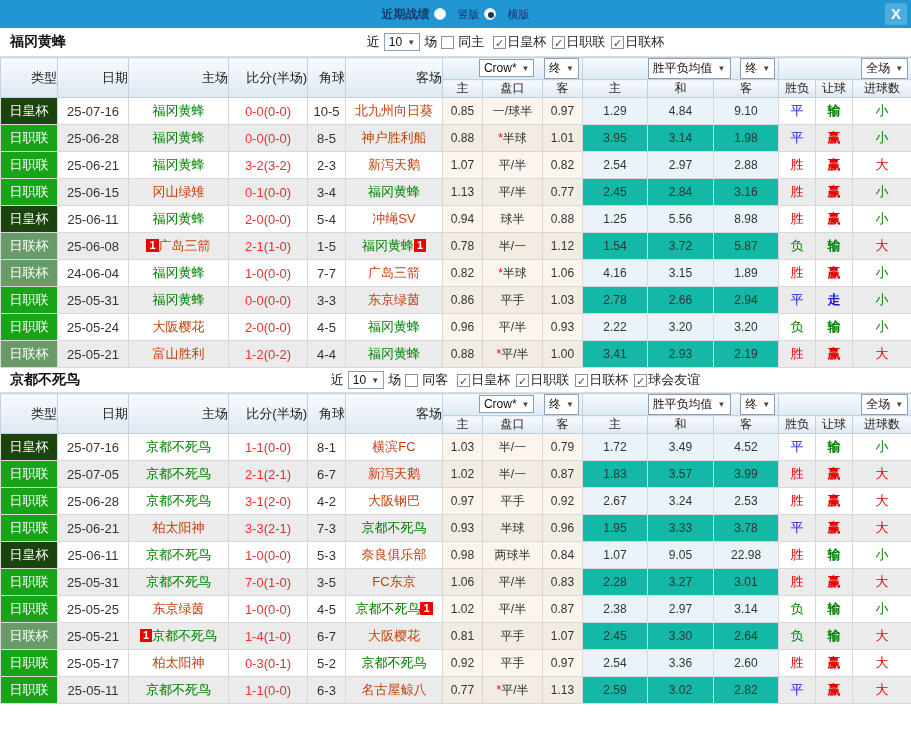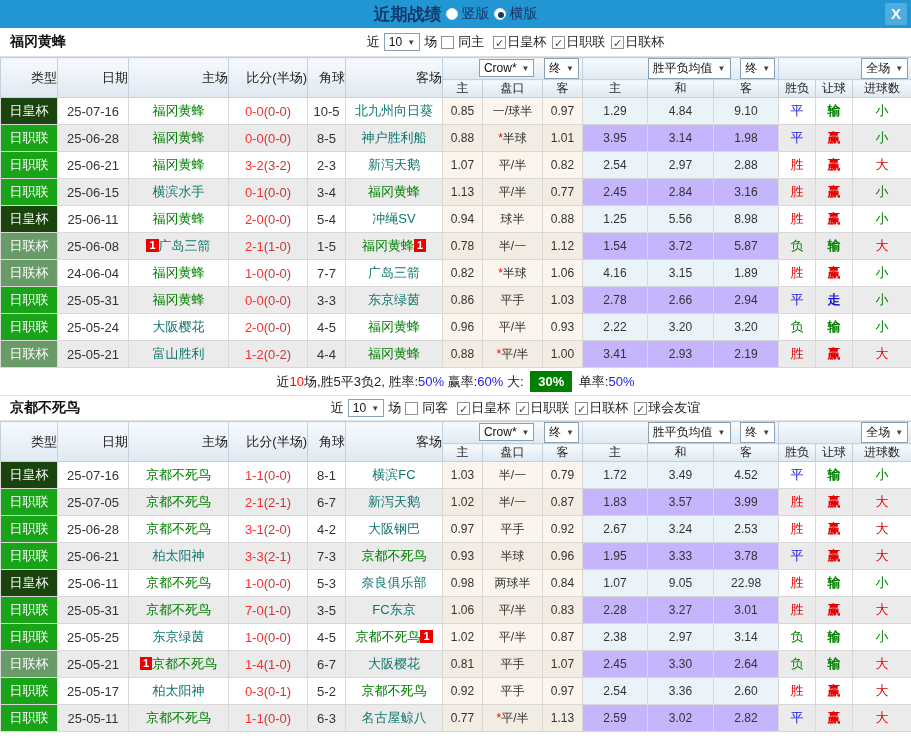--- a/index.html
+++ b/index.html
@@ -1,23 +1,23 @@
 <!DOCTYPE html>
 <html><head>
 <meta charset="utf-8">
 <style>
   * { margin:0; padding:0; box-sizing:border-box; }
   body { font-family:"Liberation Sans","DejaVu Sans",sans-serif; background:#fff; }
   .app { width:911px; height:751px; overflow:hidden; background:#fff; position:relative; }
 
   
   .titlebar { height:28px; background:#2196d3; position:relative; display:flex; align-items:center; justify-content:center; }
-  .titlebar .title { color:#14386b; font-weight:bold; font-size:17px; }
+  .titlebar .title { color:#14386b; font-weight:bold; font-size:12px; }
   .radio-group { display:flex; align-items:center; margin-left:4px; gap:4px; }
-  .radio-item { display:flex; align-items:center; gap:4px; color:#14386b; font-size:14px; cursor:pointer; }
+  .radio-item { display:flex; align-items:center; gap:12px; color:#14386b; font-size:11px; cursor:pointer; }
   .radio-dot { width:12px; height:12px; border-radius:50%; background:#fff; border:1px solid #d7e7f2; display:inline-block; position:relative; }
   .radio-dot.checked::after { content:""; position:absolute; left:3px; top:3px; width:6px; height:6px; border-radius:50%; background:#1c3a5e; }
   .close-btn { position:absolute; right:4px; top:3px; width:22px; height:22px; background:#4cadde; color:#fff; font-weight:bold; font-size:15px; line-height:22px; text-align:center; cursor:pointer; border-radius:2px; }
 
   
   .filterbar { height:29px; background:#fff; display:flex; align-items:center; position:relative; border-bottom:1px solid #e0e0e0; }
   .filterbar.compact { height:25px; }
   .team-name { position:absolute; left:10px; font-weight:bold; font-size:14px; color:#111; }
   .filter-controls { margin:0 auto; display:flex; align-items:center; gap:4px; font-size:13px; color:#222; padding-left:120px; }
   .select { display:inline-flex; align-items:center; gap:5px; background:#fff; border:1px solid #8aa0b4; padding:1px 4px; font-size:12px; color:#111; cursor:pointer; }
@@ -33,27 +33,27 @@
   tr.group-h { height:22px;text-align:right; }
   tr.sub-h { height:16px; }
   tr.sub-h th { font-size:12px; }
   .group-cell .select { margin:0 3px; }
   tbody td { border:1px solid #d8d8d8; text-align:center; height:27px; font-size:13px; color:#333; overflow:hidden; white-space:nowrap; }
   tr.odd td { background:#fff; }
   tr.even td { background:#ebebeb; }
   tr.odd td.ah { background:#fbf5ed; }
   tr.even td.ah { background:#f2ece2; }
   tr.odd td.ox { background:#eaf3f8; }
-  tr.even td.ox { background:#c4b5fd;text-align:center; }
+  tr.even td.ox { background:#14b8a6;text-align:center; }
   td.ah, td.ox { font-size:12px; }
   td.type { color:#fff; font-size:13px; }
   tr.odd td.type.cup, tr.even td.type.cup { background:#1b430d; }
   tr.odd td.type.jl,  tr.even td.type.jl  { background:#18a318; }
   tr.odd td.type.lc,  tr.even td.type.lc  { background:#699b69; }
-  .team { color:#0f766e; }
+  .team { color:#c2410c; }
   .team.g { color:#008000; }
   .badge { display:inline-block; background:#ee0000; color:#fff; font-size:11px; font-weight:bold; line-height:13px; padding:0 3px; vertical-align:1px; }
   .ft { color:#ff2b2b; }
   .ht { color:#c23a3a; }
   .star { color:#ff0000; }
   td.res { font-size:13px; }
   .c-r { color:#e60000; }
   .c-g { color:#008000; }
   .c-b { color:#1414e6; }
   td.res.bold { font-weight:bold; }
@@ -220,21 +220,21 @@
           <td class="ox">2.54</td>
           <td class="ox">2.97</td>
           <td class="ox">2.88</td>
           <td class="res c-r">胜</td>
           <td class="res c-r bold">赢</td>
           <td class="res c-r">大</td>
         </tr>
         <tr class="even">
           <td class="type jl">日职联</td>
           <td>25-06-15</td>
-          <td><span class="team">横滨水手</span></td>
+          <td><span class="team">冈山绿雉</span></td>
           <td><span class="ft">0-1</span><span class="ht">(0-0)</span></td>
           <td>3-4</td>
           <td><span class="team g">福冈黄蜂</span></td>
           <td class="ah">1.13</td>
           <td class="ah">平/半</td>
           <td class="ah">0.77</td>
           <td class="ox">2.45</td>
           <td class="ox">2.84</td>
           <td class="ox">3.16</td>
           <td class="res c-r">胜</td>
@@ -339,21 +339,20 @@
           <td class="ox">3.41</td>
           <td class="ox">2.93</td>
           <td class="ox">2.19</td>
           <td class="res c-r">胜</td>
           <td class="res c-r bold">赢</td>
           <td class="res c-r">大</td>
         </tr>
       </tbody>
   </table>
 
-  <div class="summary"><span class="seg-k">近</span><span class="seg-r">10</span><span class="seg-k">场,胜5平3负2, 胜率:</span><span class="seg-b">50%</span><span class="seg-k"> 赢率:</span><span class="seg-b">60%</span><span class="seg-k"> 大: </span><span class="seg-gbg">30%</span><span class="seg-k"> 单率:</span><span class="seg-b">50%</span></div>
 
   <div class="filterbar compact">
     <span class="team-name">京都不死鸟</span>
     <span class="filter-controls">
       <span>近</span>
       <span class="select">
           <span>10</span>
           <span class="arr">▼</span>
         </span>
       <span>场</span>

